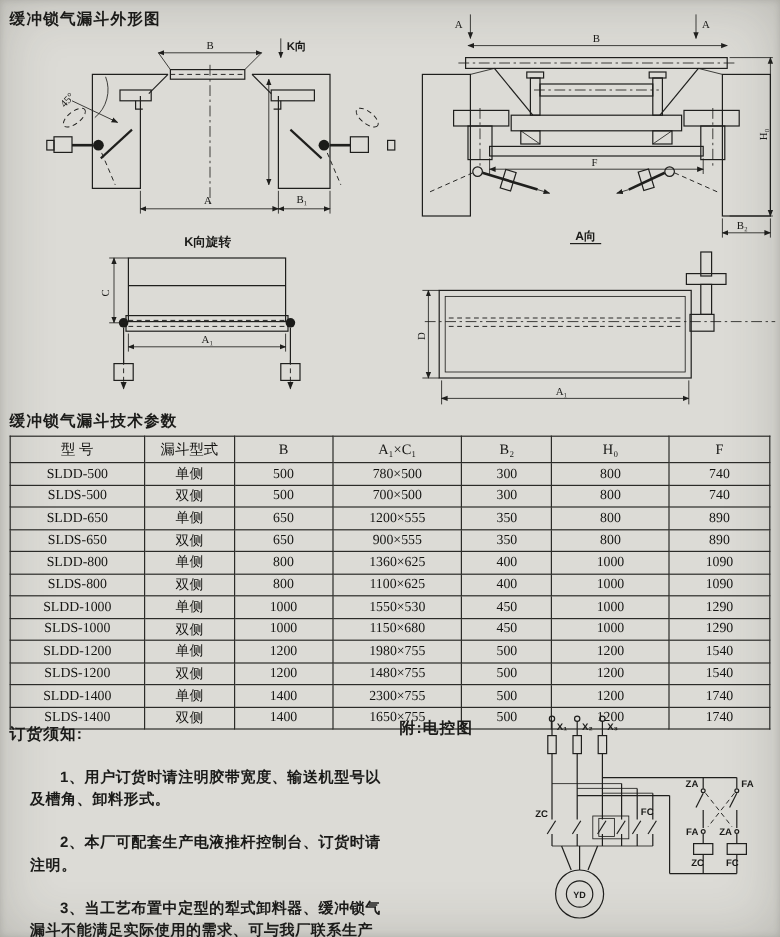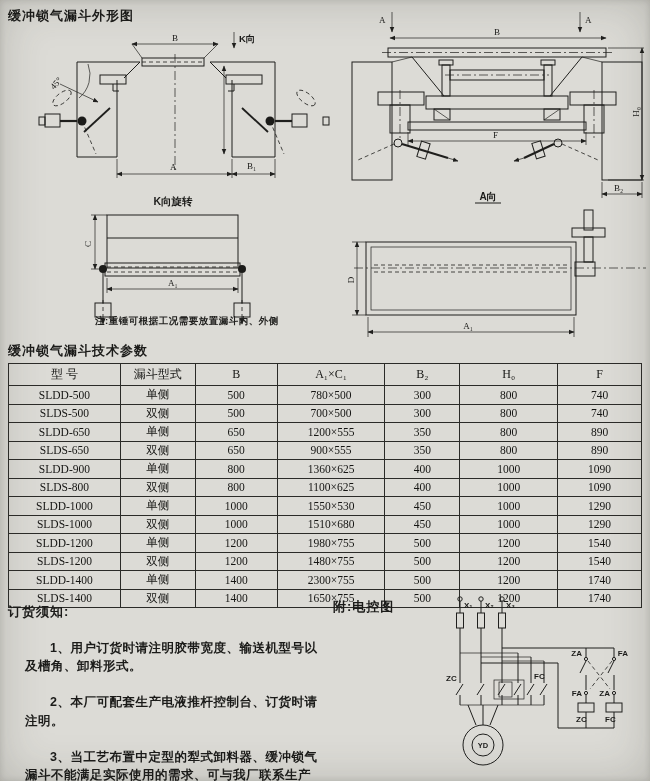--- a/index.html
+++ b/index.html
@@ -215,21 +215,20 @@
       <line class="thin" x1="49" y1="19" x2="33" y2="19"></line>
       <line class="thin" x1="47" y1="73" x2="33" y2="73"></line>
       <line class="dim" x1="37" y1="19" x2="37" y2="73" marker-start="url(#ar)" marker-end="url(#ar)"></line>
       <text class="dimtxt" x="33" y="48" transform="rotate(-90 33 48)" text-anchor="middle">C</text>
       <line class="thin" x1="49" y1="82" x2="49" y2="97"></line>
       <line class="thin" x1="180" y1="82" x2="180" y2="97"></line>
       <line class="dim" x1="49" y1="93" x2="180" y2="93" marker-start="url(#ar)" marker-end="url(#ar)"></line>
       <text class="dimtxt" x="110" y="90">A₁</text>
     </g>
   </svg>
-  <div class="note-small">注:重锤可根据工况需要放置漏斗内、外侧</div>
 
   <svg style="left:348px;top:188px;" width="302" height="156" viewBox="0 0 302 156">
     <text x="140" y="12" text-anchor="middle" class="lbl" style="font-size:10px">A向</text>
     <line class="ln" x1="127" y1="15" x2="153" y2="15"></line>
     <g>
       <rect class="ln" x="18" y="54" width="210" height="73"></rect>
       <rect class="thin" x="23" y="59" width="200" height="63"></rect>
       <line class="dash" x1="26" y1="77" x2="220" y2="77" stroke-dasharray="7 5"></line>
       <line class="dash" x1="26" y1="84" x2="220" y2="84" stroke-dasharray="7 5"></line>
       <line class="dashdot" x1="6" y1="80" x2="298" y2="80"></line>
@@ -305,21 +304,21 @@
         <tr>
           <td>SLDS-650</td>
           <td>双侧</td>
           <td>650</td>
           <td>900×555</td>
           <td>350</td>
           <td>800</td>
           <td>890</td>
         </tr>
         <tr>
-          <td>SLDD-900</td>
+          <td>SLDD-800</td>
           <td>单侧</td>
           <td>800</td>
           <td>1360×625</td>
           <td>400</td>
           <td>1000</td>
           <td>1090</td>
         </tr>
         <tr>
           <td>SLDS-800</td>
           <td>双侧</td>
@@ -335,21 +334,21 @@
           <td>1000</td>
           <td>1550×530</td>
           <td>450</td>
           <td>1000</td>
           <td>1290</td>
         </tr>
         <tr>
           <td>SLDS-1000</td>
           <td>双侧</td>
           <td>1000</td>
-          <td>1510×680</td>
+          <td>1150×680</td>
           <td>450</td>
           <td>1000</td>
           <td>1290</td>
         </tr>
         <tr>
           <td>SLDD-1200</td>
           <td>单侧</td>
           <td>1200</td>
           <td>1980×755</td>
           <td>500</td>

